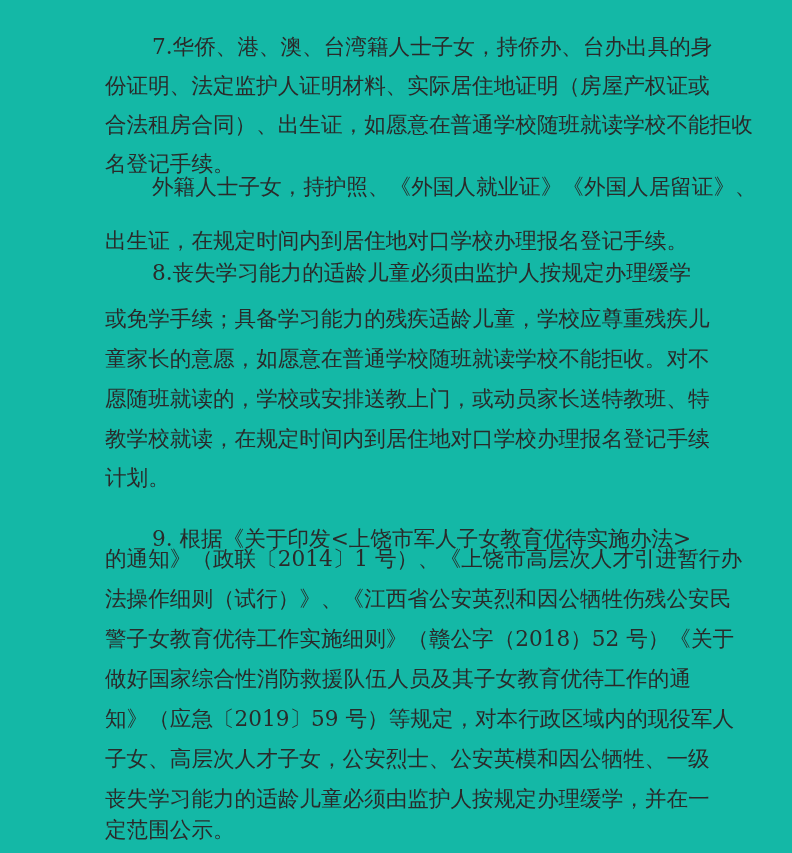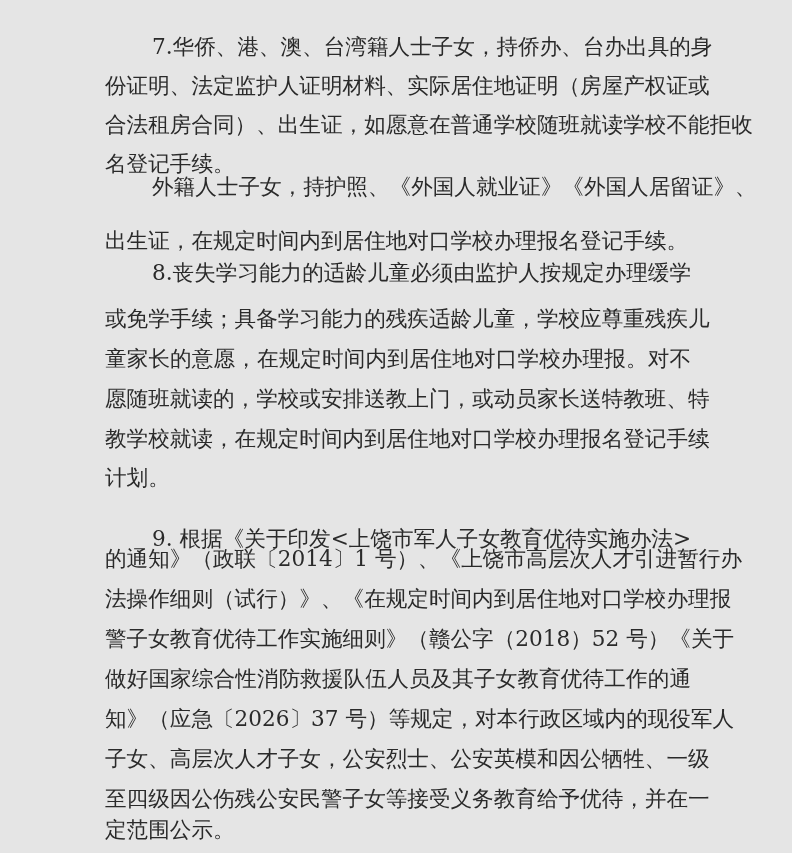--- a/index.html
+++ b/index.html
@@ -1,19 +1,19 @@
 <!DOCTYPE html>
 <html><head>
 <meta charset="utf-8">
 <style>
   html, body { margin: 0; padding: 0; background: #ffffff; }
   body { width: 792px; height: 853px; overflow: hidden; position: relative; }
   .page {
     position: absolute; left: 0; top: 0; width: 792px; height: 853px;
-    background: #e5e5e5;
+    background: #14b8a6;
     font-family: "DejaVu Serif", "Liberation Serif", serif;
     color: #2a2a2a;
   }
   .line {
     position: absolute;
     left: 105px;
     width: 586px;
     height: 38px;
     font-size: 21.6px;
     line-height: 38px;
@@ -38,31 +38,31 @@
   </div>
 
   <div>
     <div class="line indent" style="top:168px">外籍人士子女，持护照、《外国人就业证》《外国人居留证》、</div>
     <div class="line last" style="top:222px">出生证，在规定时间内到居住地对口学校办理报名登记手续。</div>
   </div>
 
   <div>
     <div class="line indent" style="top:254px">8.丧失学习能力的适龄儿童必须由监护人按规定办理缓学</div>
     <div class="line" style="top:300px">或免学手续；具备学习能力的残疾适龄儿童，学校应尊重残疾儿</div>
-    <div class="line" style="top:340px">童家长的意愿，在规定时间内到居住地对口学校办理报。对不</div>
+    <div class="line" style="top:340px">童家长的意愿，如愿意在普通学校随班就读学校不能拒收。对不</div>
     <div class="line" style="top:380px">愿随班就读的，学校或安排送教上门，或动员家长送特教班、特</div>
     <div class="line" style="top:420px">教学校就读，在规定时间内到居住地对口学校办理报名登记手续</div>
     <div class="line last" style="top:459px">计划。</div>
   </div>
 
   <div>
     <div class="line indent" style="top:520px">9. 根据《关于印发&lt;上饶市军人子女教育优待实施办法&gt;</div>
     <div class="line" style="top:540px">的通知》（政联〔2014〕1 号）、《上饶市高层次人才引进暂行办</div>
-    <div class="line" style="top:580px">法操作细则（试行）》、《在规定时间内到居住地对口学校办理报</div>
+    <div class="line" style="top:580px">法操作细则（试行）》、《江西省公安英烈和因公牺牲伤残公安民</div>
     <div class="line" style="top:620px">警子女教育优待工作实施细则》（赣公字（2018）52 号）《关于</div>
     <div class="line" style="top:660px">做好国家综合性消防救援队伍人员及其子女教育优待工作的通</div>
-    <div class="line" style="top:700px">知》（应急〔2026〕37 号）等规定，对本行政区域内的现役军人</div>
+    <div class="line" style="top:700px">知》（应急〔2019〕59 号）等规定，对本行政区域内的现役军人</div>
     <div class="line" style="top:740px">子女、高层次人才子女，公安烈士、公安英模和因公牺牲、一级</div>
-    <div class="line" style="top:780px">至四级因公伤残公安民警子女等接受义务教育给予优待，并在一</div>
+    <div class="line" style="top:780px">丧失学习能力的适龄儿童必须由监护人按规定办理缓学，并在一</div>
     <div class="line last" style="top:811px">定范围公示。</div>
   </div>
 
 </div>
 
 </body></html>

